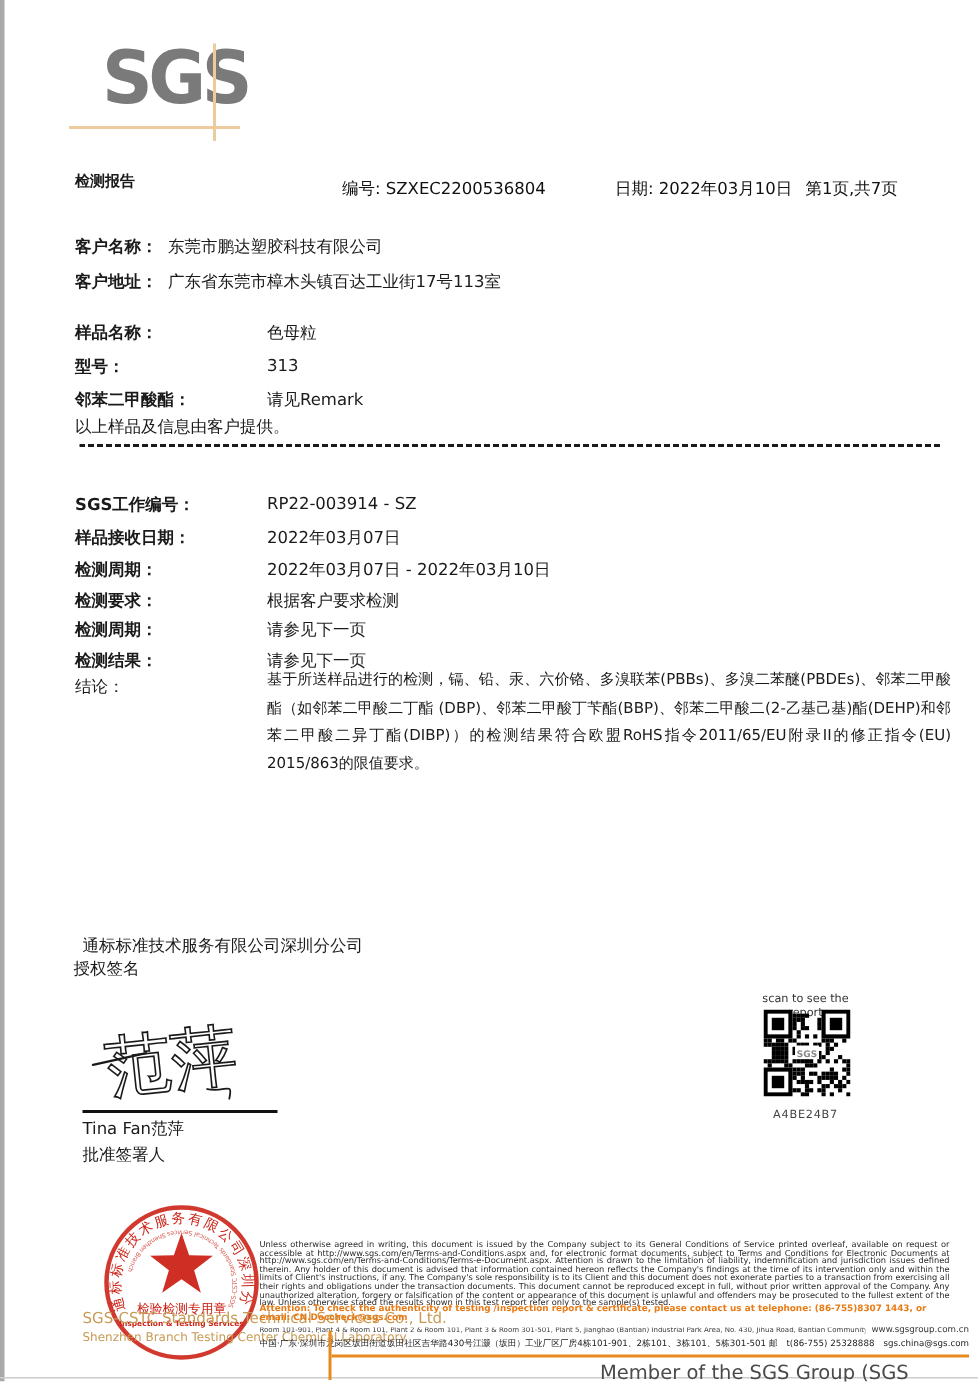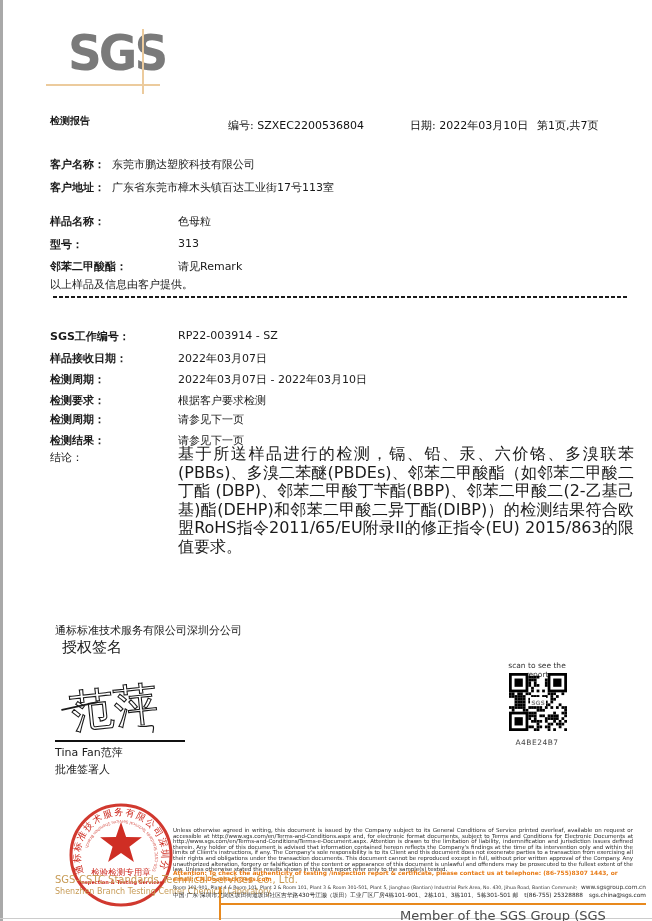--- a/index.html
+++ b/index.html
@@ -42,26 +42,26 @@
 
   .note-line { left:50px; top:277px; font-size:11px; }
   .dashed-sep {
     left:53px; top:296px; width:574px; height:2px;
     background:repeating-linear-gradient(90deg,#1a1a1a 0 4px,transparent 4px 6px);
   }
 
   .conclusion-lbl { left:50px; top:450px; font-size:11px; }
   .conclusion-text {
     left:178px; top:445px; width:456px;
-    font-size:16px; line-height:18.6px; text-align:justify;
+    font-size:10px; line-height:18.6px; text-align:justify;
   }
 
   
   .sig-company { left:55px; top:623px; font-size:11px; }
-  .sig-auth { left:62px; top:638px; font-size:15px; }
+  .sig-auth { left:49px; top:638px; font-size:11px; }
   .sig-svg { left:58px; top:662px; }
   .sig-underline { left:55px; top:740px; width:130px; height:2px; background:#111; }
   .sig-name { left:55px; top:745px; font-size:11px; }
   .sig-title { left:55px; top:762px; font-size:11px; }
 
   
   .qr-caption { left:498px; top:661px; width:78px; font-size:7.5px; color:#333; text-align:center; }
   .qr-svg { left:509px; top:673px; }
   .qr-code-text { left:498px; top:738px; width:78px; font-size:7.5px; color:#444; text-align:center; letter-spacing:.5px; }
 

